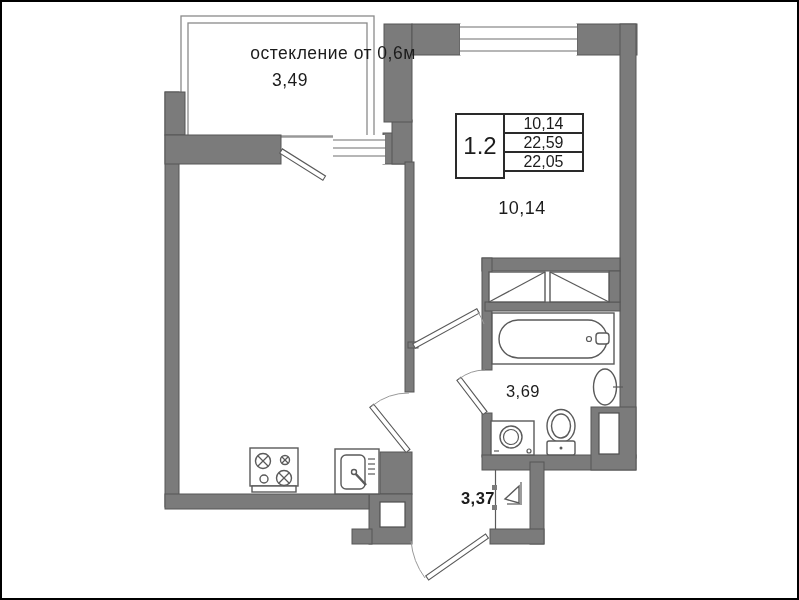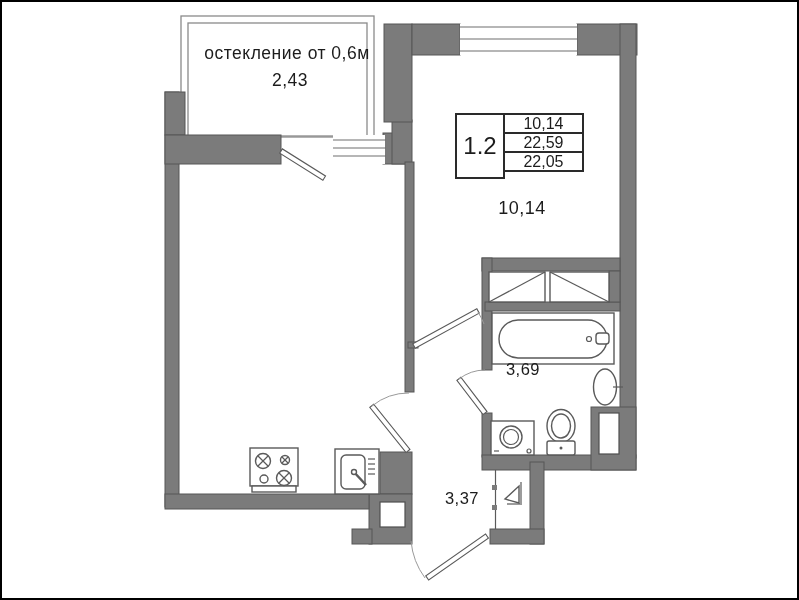--- a/index.html
+++ b/index.html
@@ -174,26 +174,26 @@
       <circle class="fixture" cx="352" cy="470" r="2.5"></circle>
     </g>
 
     <g>
       <line class="fixline" x1="519" y1="480" x2="519" y2="503"></line>
       <polygon class="fixture" points="517,484 517,501 503,497"></polygon>
       <line class="fixline" x1="505" y1="502" x2="518" y2="502"></line>
     </g>
   </svg>
 
-  <div class="lbl note" style="left:178px;top:41px;width:214px;">остекление от 0,6м</div>
-  <div class="lbl note" style="left:238px;top:68px;width:100px;">2,43</div>
+  <div class="lbl note" style="left:178px;top:41px;width:214px;padding-left:46px;">остекление от 0,6м</div>
+  <div class="lbl note" style="left:238px;top:68px;width:100px;">3,49</div>
 
   <div class="lbl" style="left:470px;top:196px;width:100px;">10,14</div>
-  <div class="lbl small" style="left:481px;top:358px;width:80px;">3,69</div>
-  <div class="lbl small" style="left:412px;top:487px;width:96px;">3,37</div>
+  <div class="lbl small" style="left:481px;top:380px;width:80px;">3,69</div>
+  <div class="lbl small" style="left:428px;top:487px;width:96px;font-weight:bold;">3,37</div>
 
   <div class="unit-card">
     <div class="unit-cell">1.2</div>
     <div class="unit-rows">
       <div class="unit-row">10,14</div>
       <div class="unit-row">22,59</div>
       <div class="unit-row">22,05</div>
     </div>
   </div>
 

